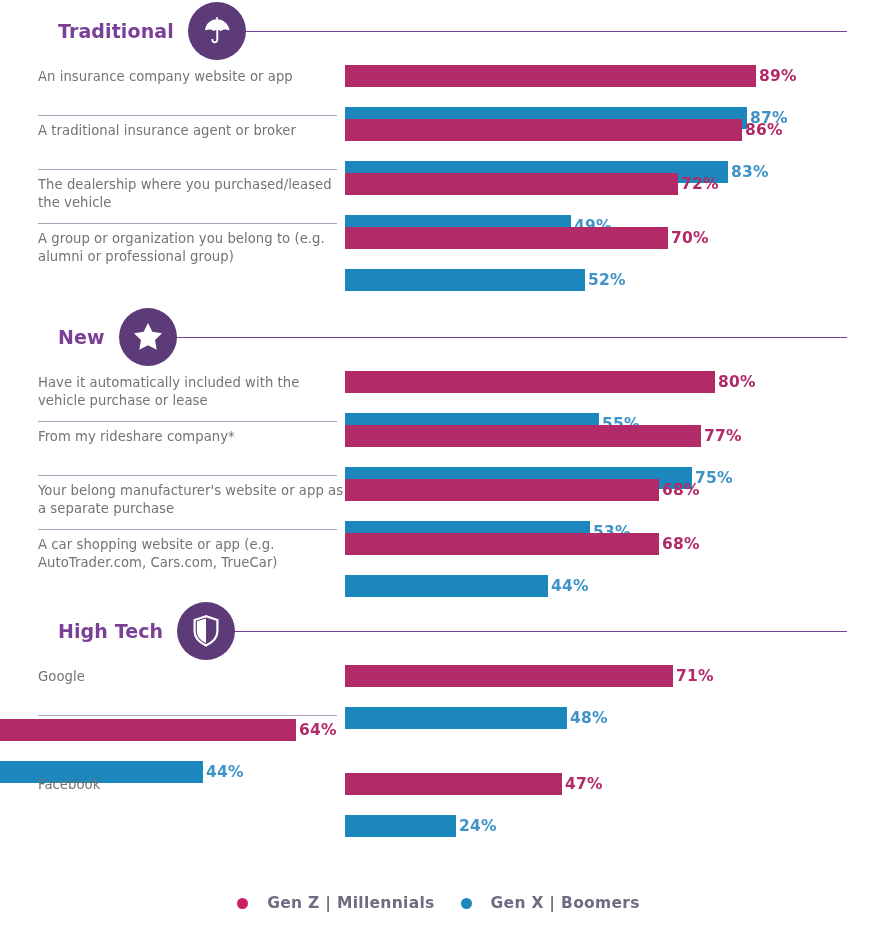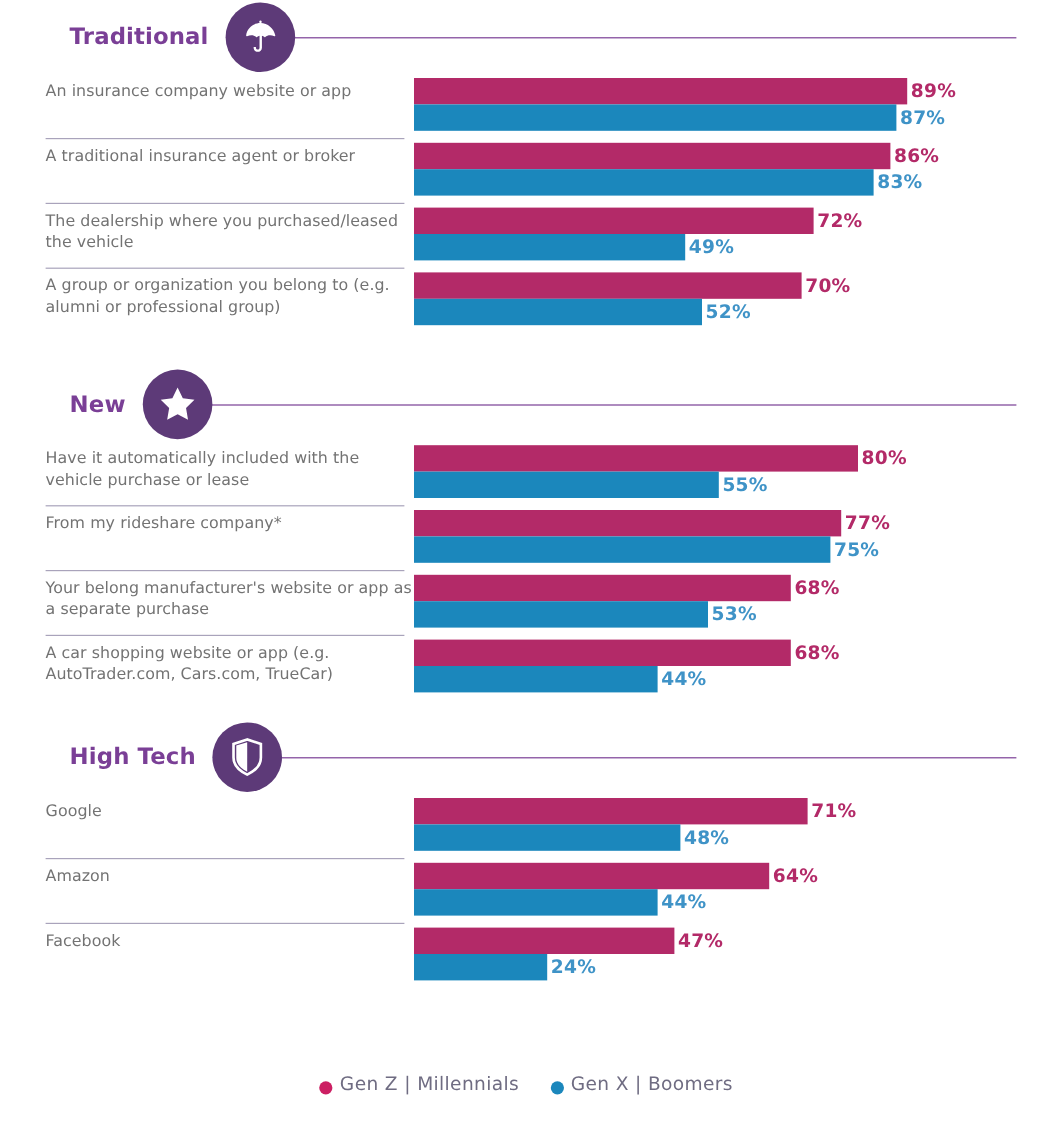--- a/index.html
+++ b/index.html
@@ -99,21 +99,21 @@
   .row-bars {
     position: relative;
     flex: 1 1 auto;
     height: 54px;
     padding-top: 3px;
     box-sizing: border-box;
   }
   .bar-line {
     position: relative;
     height: 22px;
-    margin-bottom: 0;
+    margin-bottom: 20px;
     display: flex;
     align-items: center;
   }
   .bar {
     height: 22px;
     flex: 0 0 auto;
   }
   .bar.genz { background: #b32a68; }
   .bar.genx { background: #1b87bc; }
   .bar-value {
@@ -132,22 +132,23 @@
     left: 0;
     right: 0;
     bottom: 22px;
     display: flex;
     justify-content: center;
     align-items: center;
     gap: 26px;
   }
   .legend-item {
     display: flex;
-    align-items: flex-end;
-    gap: 6px;
+    align-items: center;
+    gap: 19px;
+    font-weight: bold;
   }
   .legend-dot {
     width: 11px;
     height: 11px;
     border-radius: 50%;
     flex: 0 0 auto;
   }
   .legend-dot.genz { background: #cc1f63; }
   .legend-dot.genx { background: #1b87bc; }
   .legend-label {
@@ -342,24 +343,20 @@
                 <div class="bar genz" style="width: 328px;"></div>
                 <div class="bar-value genz">71%</div>
               </div>
               <div class="bar-line">
                 <div class="bar genx" style="width: 222px;"></div>
                 <div class="bar-value genx">48%</div>
               </div>
             </div>
           </div>
           <div class="row">
-            <div class="row-label-wrap">
-              <div class="row-label">Amazon</div>
-              <div class="row-sep"></div>
-            </div>
             <div class="row-bars">
               <div class="bar-line">
                 <div class="bar genz" style="width: 296px;"></div>
                 <div class="bar-value genz">64%</div>
               </div>
               <div class="bar-line">
                 <div class="bar genx" style="width: 203px;"></div>
                 <div class="bar-value genx">44%</div>
               </div>
             </div>

